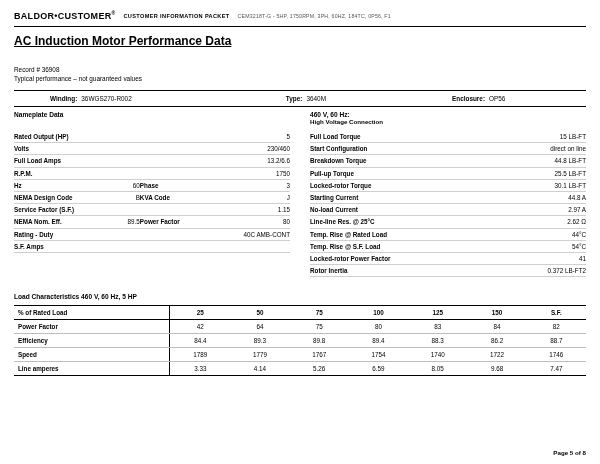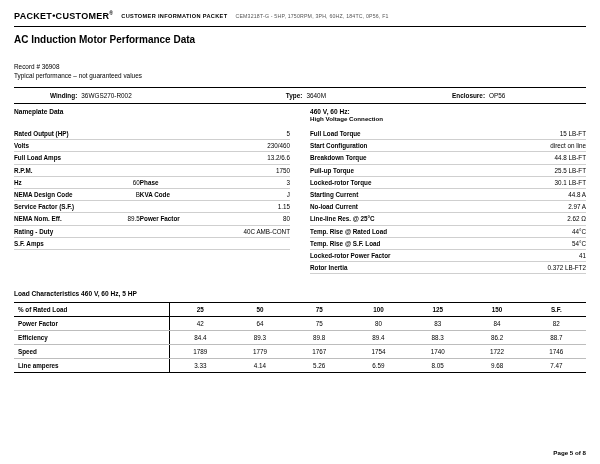--- a/index.html
+++ b/index.html
@@ -54,23 +54,24 @@
     white-space: nowrap;
   }
   .rule-thick {
     border: 0;
     border-top: 1.6px solid #000;
     margin: 0 0 7px 0;
   }
 
   
   .doc-title {
-    font-size: 10px;
+    font-size: 12px;
     font-weight: bold;
     margin-bottom: 18px;
+    text-decoration: underline;
   }
   .doc-line {
     font-size: 6.4px;
     margin-bottom: 2px;
   }
   .doc-note {
     font-size: 6.4px;
     margin-bottom: 8px;
   }
 
@@ -168,21 +169,21 @@
     font-weight: bold;
   }
 </style>
 </head>
 <body>
 
 <div class="page">
 
   <div class="header">
     <div class="brand">
-      <span>PACKET</span><span class="dot">•</span><span>CUSTOMER</span><span class="reg">®</span>
+      <span>BALDOR</span><span class="dot">•</span><span>CUSTOMER</span><span class="reg">®</span>
     </div>
     <div class="header-title">CUSTOMER INFORMATION PACKET</div>
     <div class="header-sub">CEM3218T-G - 5HP, 1750RPM, 3PH, 60HZ, 184TC, 0P56, F1</div>
   </div>
   <hr class="rule-thick">
 
   <div class="doc-title">AC Induction Motor Performance Data</div>
   <div class="doc-line">Record # 36908</div>
   <div class="doc-note">Typical performance – not guaranteed values</div>
 

